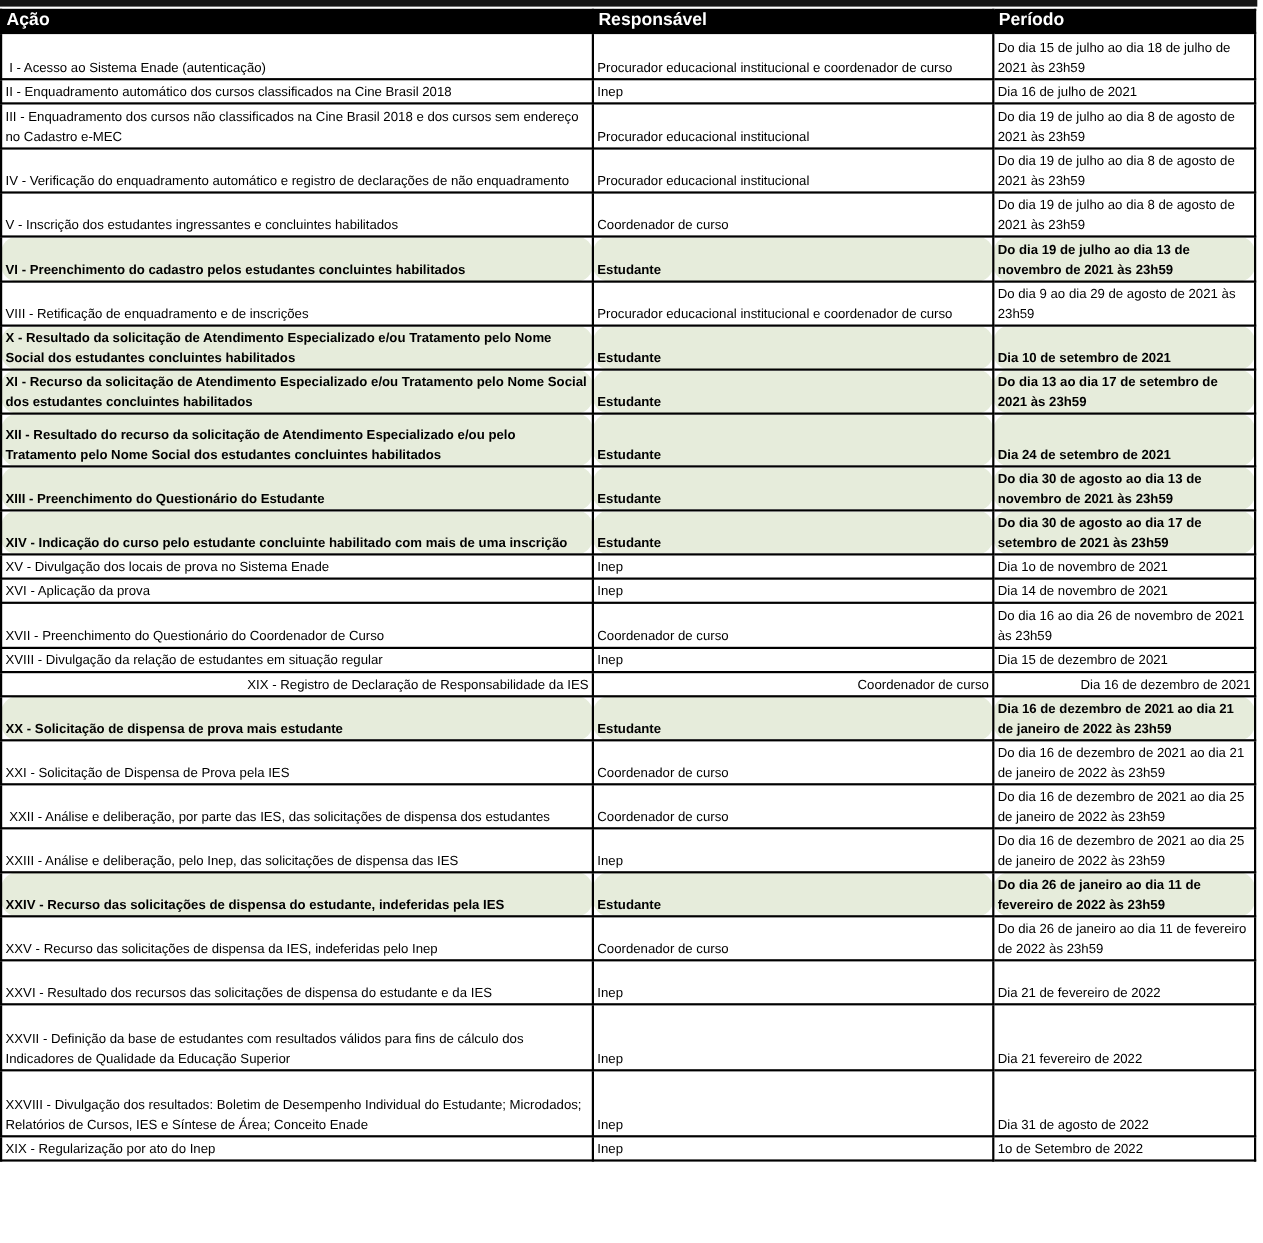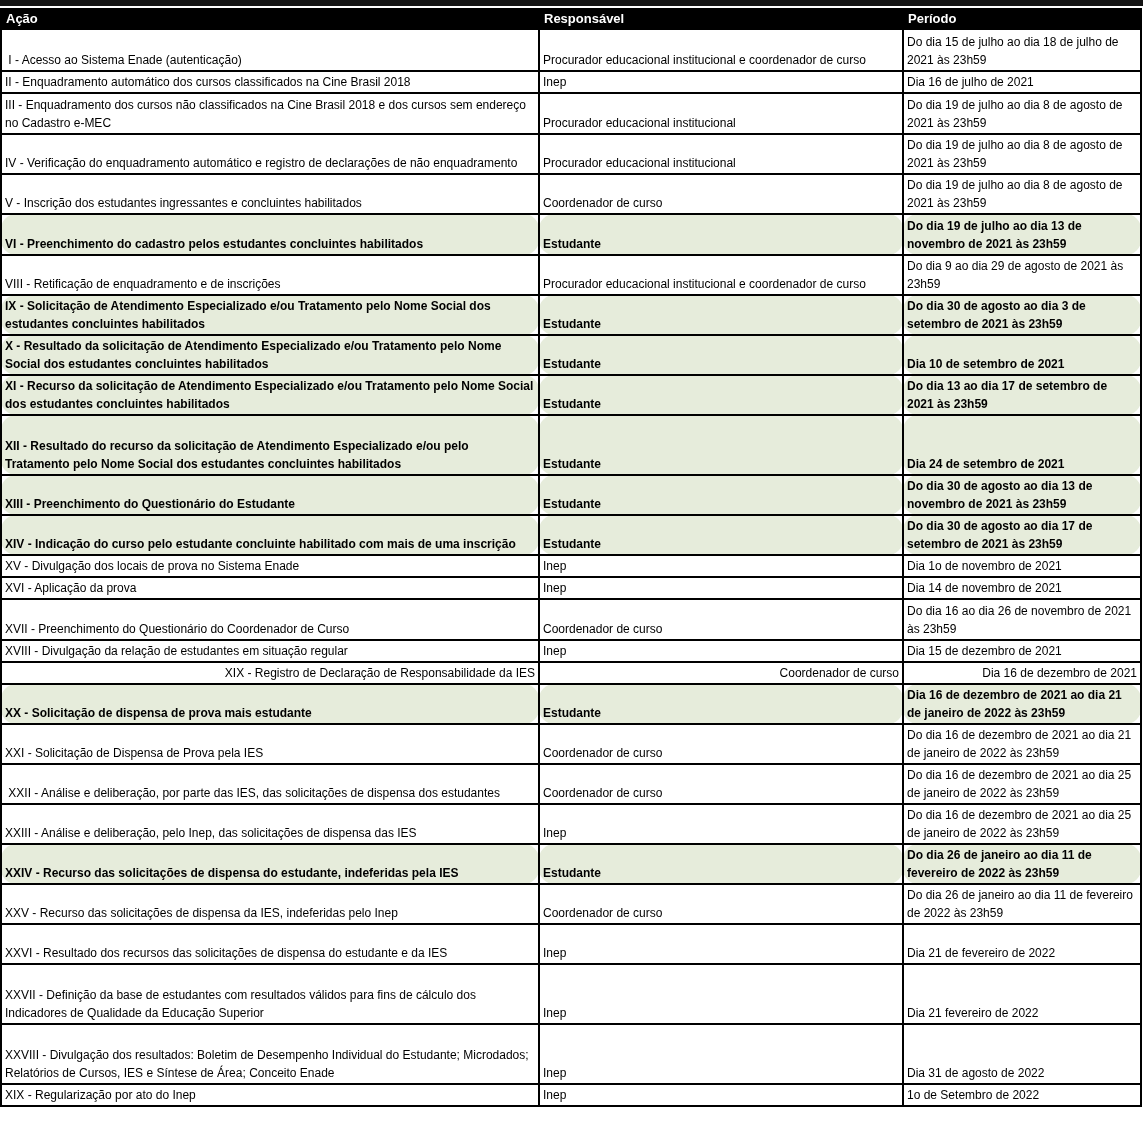--- a/index.html
+++ b/index.html
@@ -25,21 +25,21 @@
     border-collapse: collapse;
     table-layout: fixed;
     width: 1140px;
   }
   col.c-acao { width: 538px; }
   col.c-resp { width: 364px; }
   col.c-per  { width: 238px; }
   table.sched th {
     background: var(--header-bg, #000000);
     color: var(--header-text, #ffffff);
-    font-size: 13px;
+    font-size: 16px;
     font-weight: bold;
     text-align: left;
     height: 17px;
     padding: 0 0 1px 4px;
     vertical-align: middle;
     border: 2px solid var(--border, #000000);
   }
   table.sched td {
     border: 2px solid var(--border, #000000);
     vertical-align: bottom;
@@ -105,36 +105,31 @@
         <tr class="hl" style="height: 41px;">
           <td>VI - Preenchimento do cadastro pelos estudantes concluintes habilitados</td>
           <td>Estudante</td>
           <td>Do dia 19 de julho ao dia 13 de novembro de 2021 às 23h59</td>
         </tr>
         <tr style="height: 40px;">
           <td>VIII - Retificação de enquadramento e de inscrições</td>
           <td>Procurador educacional institucional e coordenador de curso</td>
           <td>Do dia 9 ao dia 29 de agosto de 2021 às 23h59</td>
         </tr>
-        <tr class="hl" style="height: 38px;">
-          <td>IX - Solicitação de Atendimento Especializado e/ou Tratamento pelo Nome Social dos estudantes concluintes habilitados</td>
-          <td>Estudante</td>
-          <td>Do dia 30 de agosto ao dia 3 de setembro de 2021 às 23h59</td>
-        </tr>
         <tr class="hl" style="height: 40px;">
           <td>X - Resultado da solicitação de Atendimento Especializado e/ou Tratamento pelo Nome Social dos estudantes concluintes habilitados</td>
           <td>Estudante</td>
           <td>Dia 10 de setembro de 2021</td>
         </tr>
         <tr class="hl" style="height: 40px;">
           <td>XI - Recurso da solicitação de Atendimento Especializado e/ou Tratamento pelo Nome Social dos estudantes concluintes habilitados</td>
           <td>Estudante</td>
           <td>Do dia 13 ao dia 17 de setembro de 2021 às 23h59</td>
         </tr>
-        <tr class="hl" style="height: 60px; padding-left: 20px;">
+        <tr class="hl" style="height: 48px; padding-left: 20px;">
           <td>XII - Resultado do recurso da solicitação de Atendimento Especializado e/ou pelo Tratamento pelo Nome Social dos estudantes concluintes habilitados</td>
           <td>Estudante</td>
           <td>Dia 24 de setembro de 2021</td>
         </tr>
         <tr class="hl" style="height: 40px;">
           <td>XIII - Preenchimento do Questionário do Estudante</td>
           <td>Estudante</td>
           <td>Do dia 30 de agosto ao dia 13 de novembro de 2021 às 23h59</td>
         </tr>
         <tr class="hl" style="height: 40px;">

